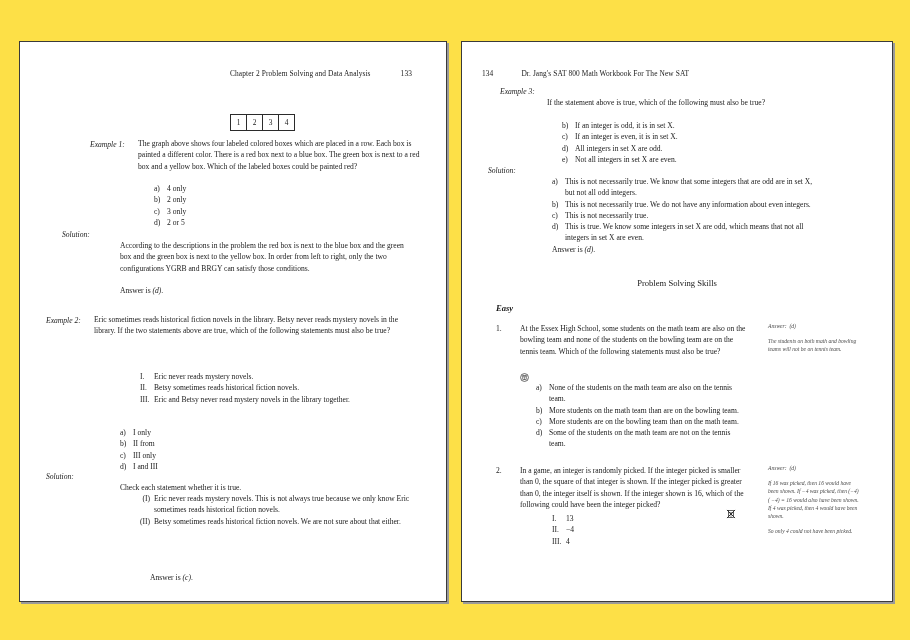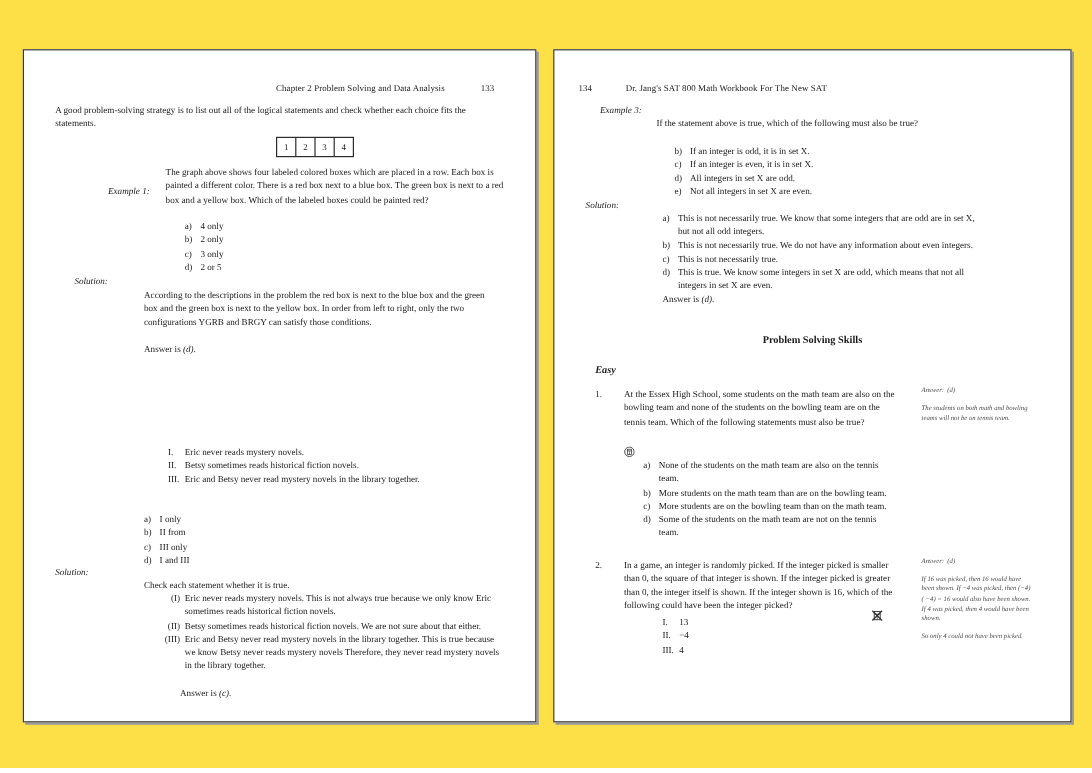--- a/index.html
+++ b/index.html
@@ -88,21 +88,21 @@
   .boxrow .cell:last-child { border-right: none; }
 
   
   .hang {
     position: absolute;
     display: block;
   }
   .hang .lbl {
     position: absolute;
     left: 0;
-    top: 16px;
+    top: 1px;
     font-style: italic;
     font-size: 7.6px;
     line-height: 11.3px;
     white-space: nowrap;
   }
   .hang .body {
     font-size: 7.6px;
     line-height: 11.3px;
   }
 
@@ -131,21 +131,21 @@
   .roman { display: flex; align-items: flex-start; }
   .roman .tag { width: 14px; flex: 0 0 14px; }
   .roman .tag.w { width: 20px; flex: 0 0 20px; text-align: right; padding-right: 4px; }
   .roman .txt { flex: 1 1 auto; }
 
   
   .section-title {
     position: absolute;
     width: 100%;
     text-align: center;
-    font-weight: bold;
+    font-weight: normal;
     font-size: 8.6px;
   }
   .difficulty {
     position: absolute;
     font-style: italic;
     font-weight: bold;
     font-size: 8.6px;
   }
   .qnum {
     position: absolute;
@@ -178,21 +178,20 @@
 
 <div class="spread">
 
   <div class="page page-left">
     <div class="page-inner">
 
       <div class="runhead runhead-left">
         <span>Chapter 2   Problem Solving and Data Analysis</span><span class="rh-pageno">133</span>
       </div>
 
-      <div class="blk intro">A good problem-solving strategy is to list out all of the logical statements and check whether each choice fits the statements.</div>
 
       <div class="boxrow">
         <div class="cell">1</div>
         <div class="cell">2</div>
         <div class="cell">3</div>
         <div class="cell">4</div>
       </div>
 
       <div class="hang" style="left:26px; top:96px; width:375px;">
         <span class="lbl" style="left:44px;">Example 1:</span>
@@ -215,20 +214,24 @@
         <div class="choice">
             <span class="tag">d)</span>
             <span class="txt">2 or 5</span>
           </div>
       </div>
 
       <div class="blk it" style="left:42px; top:187px;">Solution:</div>
       <div class="blk" style="left:100px; top:198px; width:292px;">According to the descriptions in the problem the red box is next to the blue box and the green box and the green box is next to the yellow box. In order from left to right, only the two configurations YGRB and BRGY can satisfy those conditions.</div>
       <div class="blk" style="left:100px; top:243px;"><span>Answer is </span><span class="it">(d)</span><span>.</span></div>
 
+      <div class="hang" style="left:26px; top:272px; width:375px;">
+        <span class="lbl" style="left:0px;">Example 2:</span>
+        <div class="body" style="margin-left:48px;">Eric sometimes reads historical fiction novels in the library. Betsy never reads mystery novels in the library. If the two statements above are true, which of the following statements must also be true?</div>
+      </div>
 
       <div class="romans" style="left:120px; top:329px; width:276px;">
         <div class="roman">
             <span class="tag">I.</span>
             <span class="txt">Eric never reads mystery novels.</span>
           </div>
         <div class="roman">
             <span class="tag">II.</span>
             <span class="txt">Betsy sometimes reads historical fiction novels.</span>
           </div>
@@ -261,24 +264,20 @@
       <div class="blk" style="left:100px; top:440px; width:300px;">Check each statement whether it is true.</div>
 
       <div class="romans" style="left:110px; top:451px; width:290px;">
         <div class="roman">
             <span class="tag w">(I)</span>
             <span class="txt">Eric never reads mystery novels. This is not always true because we only know Eric sometimes reads historical fiction novels.</span>
           </div>
         <div class="roman">
             <span class="tag w">(II)</span>
             <span class="txt">Betsy sometimes reads historical fiction novels. We are not sure about that either.</span>
-          </div>
-        <div class="roman">
-            <span class="tag w">(III)</span>
-            <span class="txt">Eric and Betsy never read mystery novels in the library together. This is true because we know Betsy never reads mystery novels Therefore, they never read mystery novels in the library together.</span>
           </div>
       </div>
 
       <div class="blk" style="left:130px; top:530px;"><span>Answer is </span><span class="it">(c)</span><span>.</span></div>
 
     </div>
   </div>
 
   <div class="page page-right">
     <div class="page-inner">

